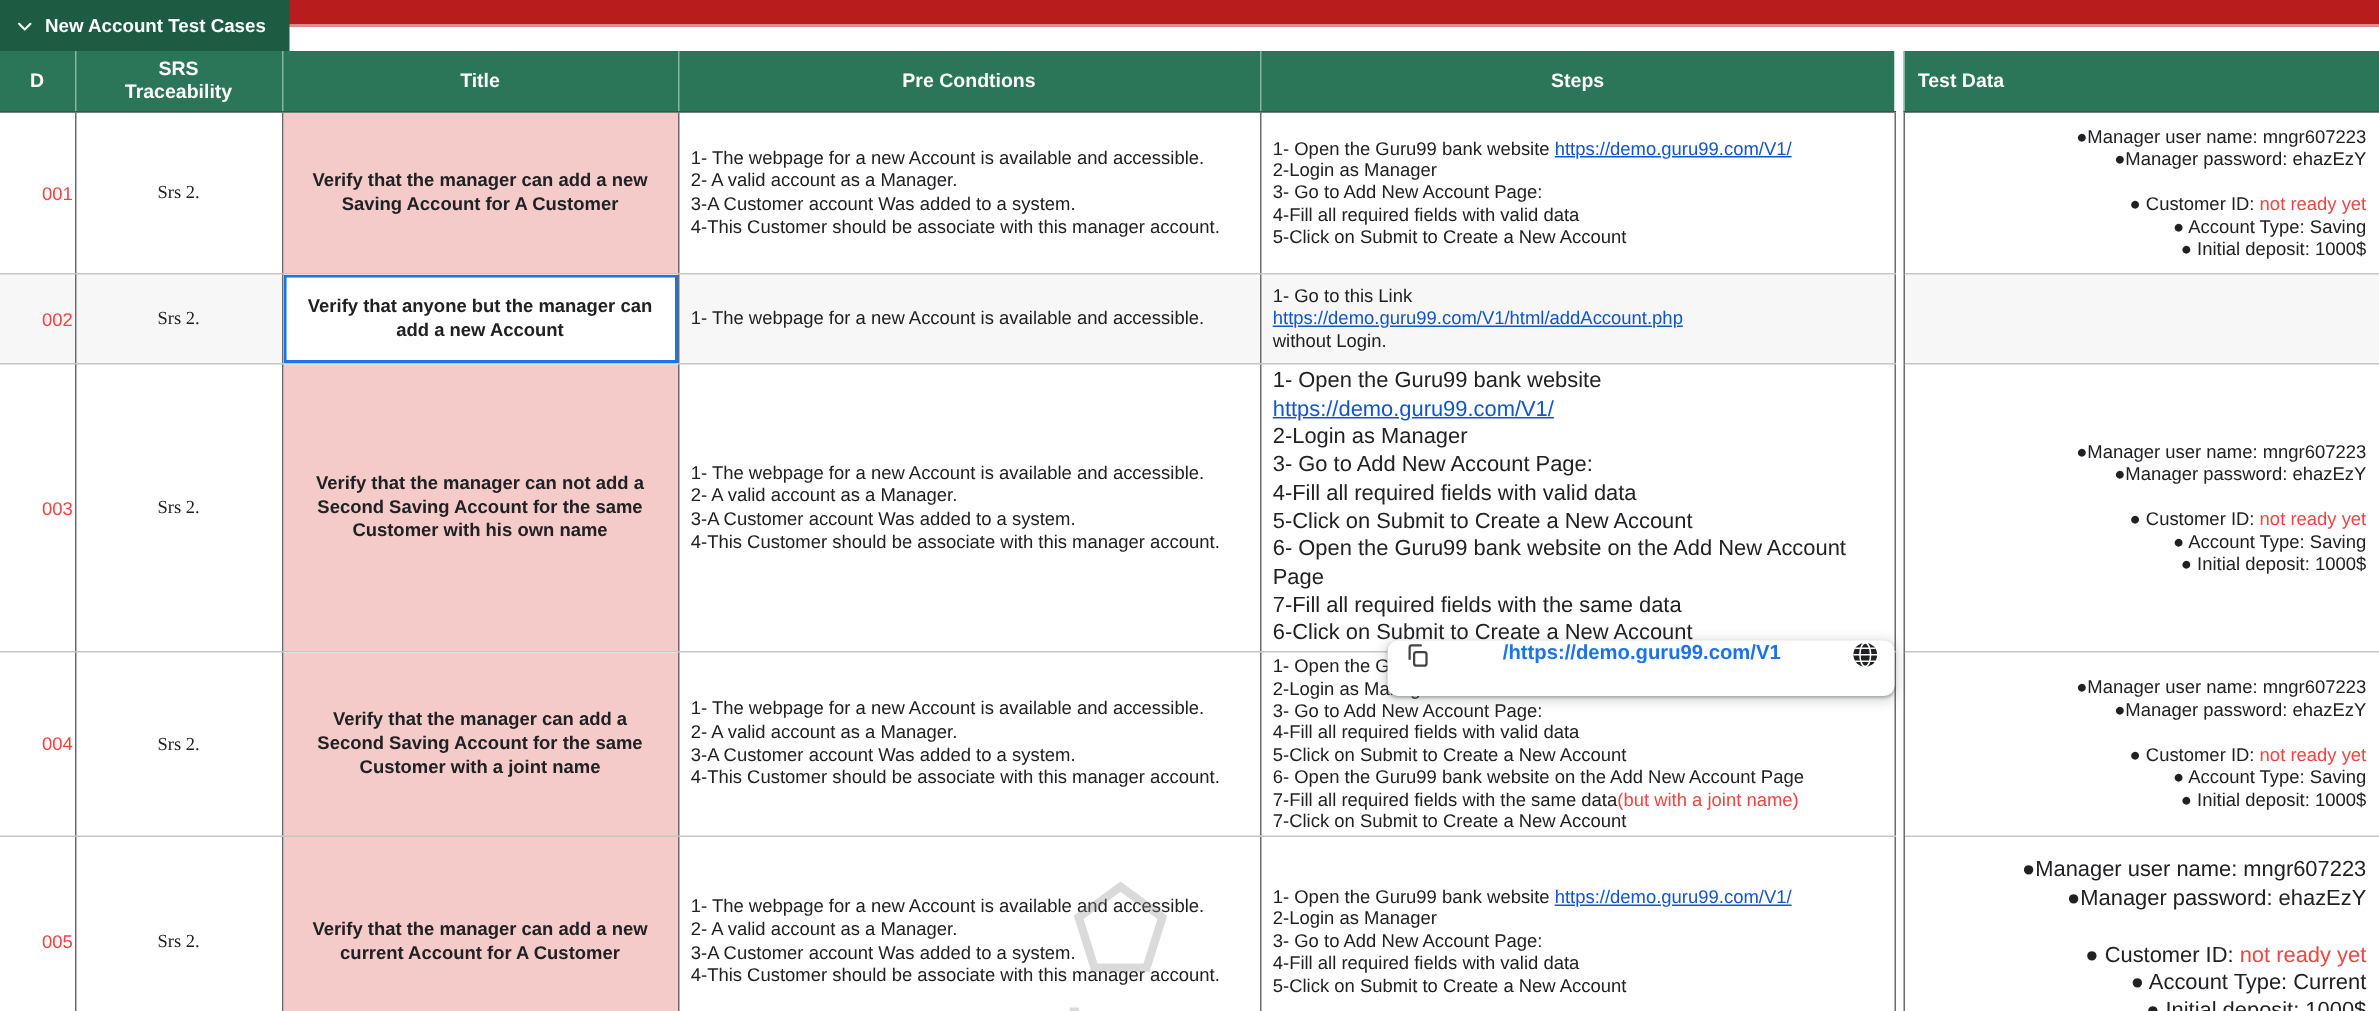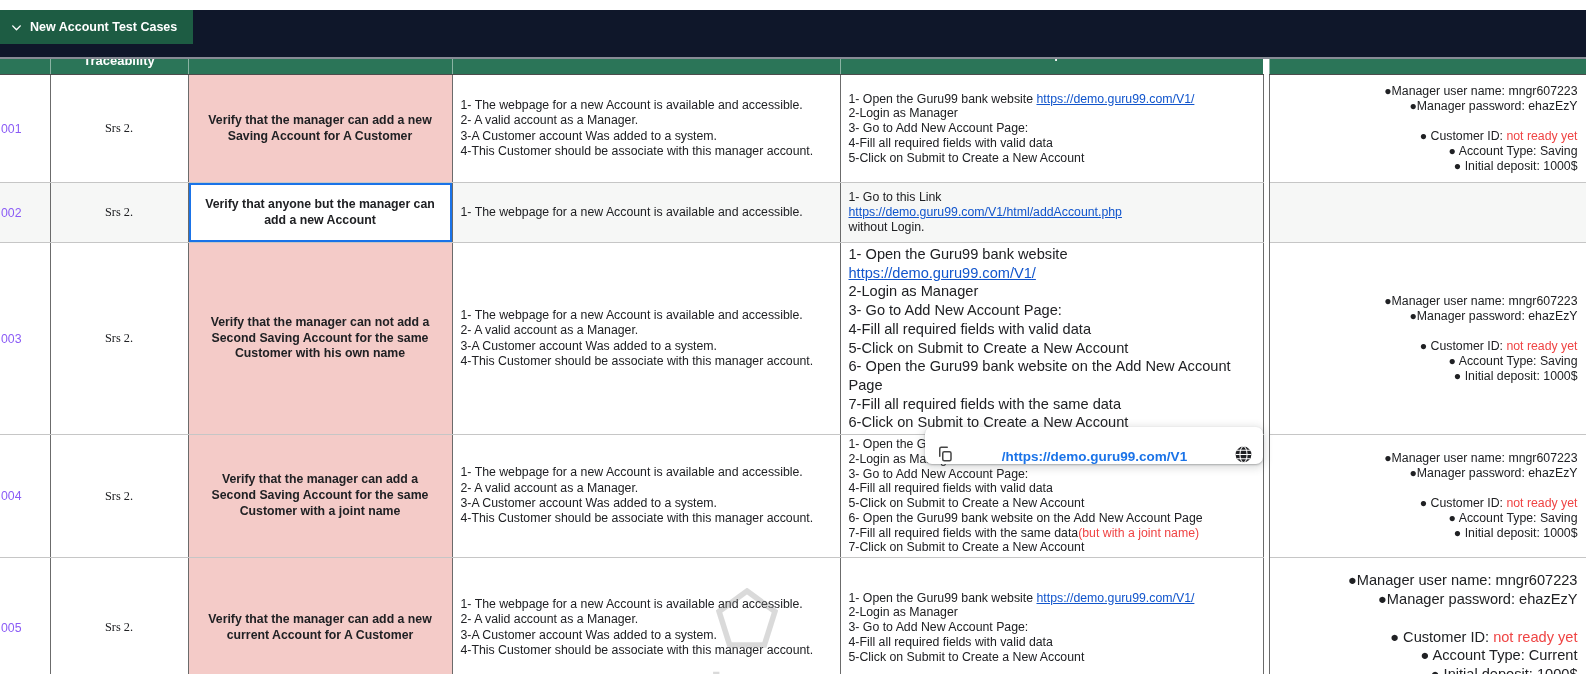--- a/index.html
+++ b/index.html
@@ -1,21 +1,21 @@
 <!DOCTYPE html>
 <html><head>
 <meta charset="utf-8">
 <style>
   html,body{margin:0;padding:0;background:#e9e9e9;}
   .page{position:relative;width:1586px;height:674px;overflow:hidden;background:#fff;
         font-family:"Liberation Sans",sans-serif;color:#202124;}
 
   
-  .band{position:absolute;top:0;left:0;width:100%;height:49px;background:#0f172a;
-        box-shadow:inset 0 -2px 0 rgba(255,255,255,.5);z-index:2;margin-top:10px;}
+  .band{position:absolute;top:0;left:0;width:100%;height:18px;background:#b91c1c;
+        box-shadow:inset 0 -2px 0 rgba(255,255,255,.5);z-index:2;}
   .group-tab{display:inline-flex;align-items:center;gap:7px;height:34px;padding:0 16px 0 10px;
         background:#1d5c43;color:#fff;font-weight:bold;font-size:12.5px;cursor:pointer;}
   .group-tab svg{width:13px;height:13px;}
 
   
   table.sheet{position:absolute;top:34px;left:0;width:1586px;border-collapse:collapse;
         table-layout:fixed;z-index:1;}
   thead th{background:#2b7558;color:#fff;font-weight:bold;font-size:13px;height:36px;
         text-align:center;vertical-align:middle;padding:2px 6px;line-height:1.15;
         border-left:1px solid rgba(255,255,255,.45);border-bottom:1px solid #4c4c4c;
@@ -26,40 +26,40 @@
 
   tbody td{border-right:1px solid #6b6b6b;border-bottom:1px solid #c6c6c6;
         vertical-align:middle;overflow:hidden;font-size:12.3px;box-sizing:border-box;}
   tbody tr:nth-child(1){height:108px;}
   tbody tr:nth-child(2){height:60px;}
   tbody tr:nth-child(3){height:192px;}
   tbody tr:nth-child(4){height:122px;}
   tbody tr:nth-child(5){height:140px;}
   tbody tr:nth-child(2) td{background:#f6f7f6;}
 
-  td.c-id{text-align:left;color:#8b5cf6;}
+  td.c-id{text-align:right;color:#ef4444;}
   td.c-srs{text-align:center;font-family:Liberation Serif, serif;}
   td.c-title{background:#f4cbc8;font-weight:bold;text-align:center;padding:4px 14px;line-height:1.3;}
   td.c-title.selected{background:#fff !important;box-shadow:inset 0 0 0 2px #1a73e8;}
   td.c-pre,td.c-steps,td.c-test{padding:2px 8px;}
   td.c-gap{background:#fff !important;border:none;border-right:1px solid #6b6b6b;}
 
   .line{line-height:1.2;min-height:1.2em;}
   .c-pre .line{white-space:normal;line-height:1.25;}
   .c-steps .line,.c-test .line{white-space:nowrap;}
   .c-test .line{line-height:1.22;text-align:right;}
   .cellwrap.large{font-size:14.6px;}
   .cellwrap.large .line{line-height:1.28;min-height:1.28em;}
   .seg.plain{color:#202124;}
   .seg.link{color:#1155cc;text-decoration:underline;cursor:pointer;}
   .seg.red{color:#ef4444;}
 
   
   .link-chip{position:absolute;left:925px;top:427px;width:318px;height:37px;background:#fff;
-        border-radius:7px;display:flex;align-items:flex-end;padding:0 10px;gap:6px;z-index:6;
+        border-radius:7px;display:flex;align-items:flex-start;padding:0 10px;gap:6px;z-index:6;
         box-shadow:0 1px 2px rgba(60,64,67,.35),0 2px 8px 2px rgba(60,64,67,.18);}
   .link-chip .copy-btn{width:20px;height:20px;flex:0 0 auto;cursor:pointer;display:flex;
         align-items:center;justify-content:center;}
   .link-chip a{flex:1;text-align:center;font-size:13.5px;font-weight:bold;color:#1a73e8;
         text-decoration:none;overflow:hidden;white-space:nowrap;}
   .link-chip .globe{width:19px;height:19px;flex:0 0 auto;display:flex;align-items:center;
         justify-content:center;}
 
   
   .watermark{position:absolute;left:660px;top:588px;display:flex;align-items:center;gap:14px;

